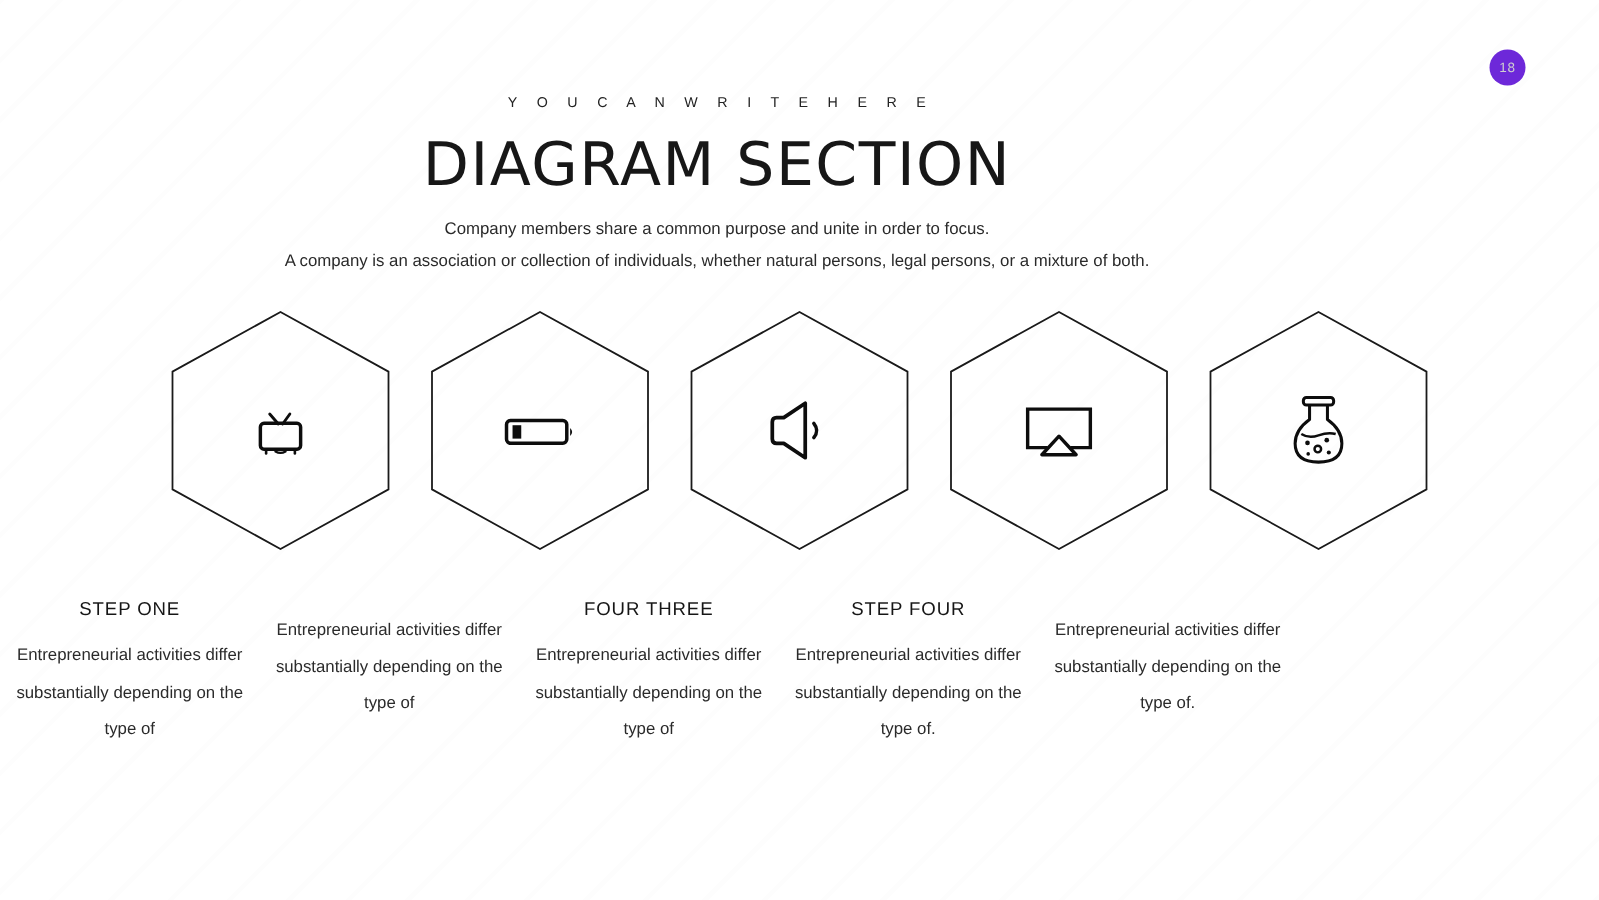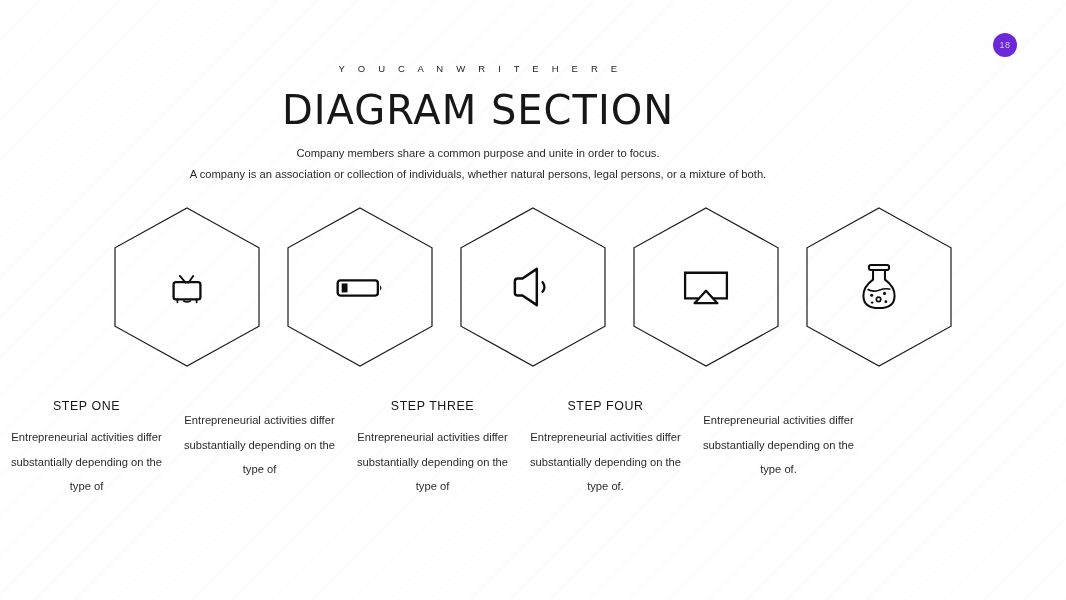--- a/index.html
+++ b/index.html
@@ -281,21 +281,21 @@
     <div class="label-col">
       <div class="step-title">STEP ONE</div>
       <div class="step-body">Entrepreneurial activities differ substantially depending on the type of</div>
     </div>
 
     <div class="label-col">
       <div class="step-body">Entrepreneurial activities differ substantially depending on the type of</div>
     </div>
 
     <div class="label-col">
-      <div class="step-title">STEP THREE</div>
+      <div class="step-title">FOUR THREE</div>
       <div class="step-body">Entrepreneurial activities differ substantially depending on the type of</div>
     </div>
 
     <div class="label-col">
       <div class="step-title">STEP FOUR</div>
       <div class="step-body">Entrepreneurial activities differ substantially depending on the type of.</div>
     </div>
 
     <div class="label-col">
       <div class="step-body">Entrepreneurial activities differ substantially depending on the type of.</div>

